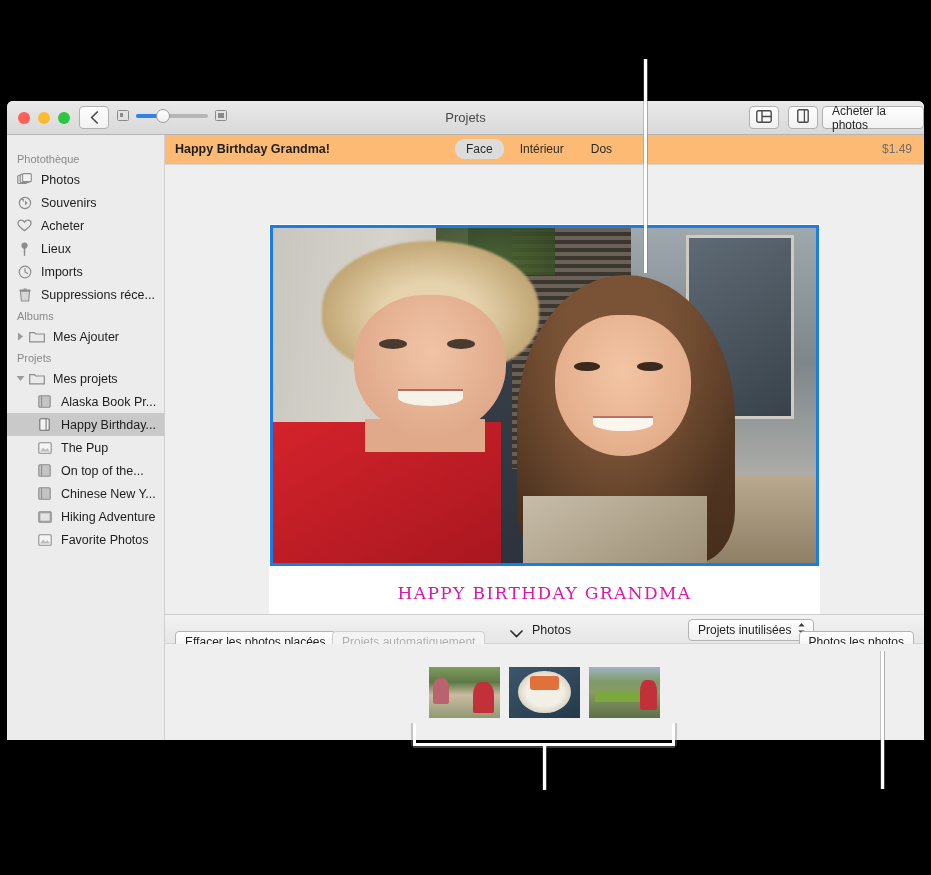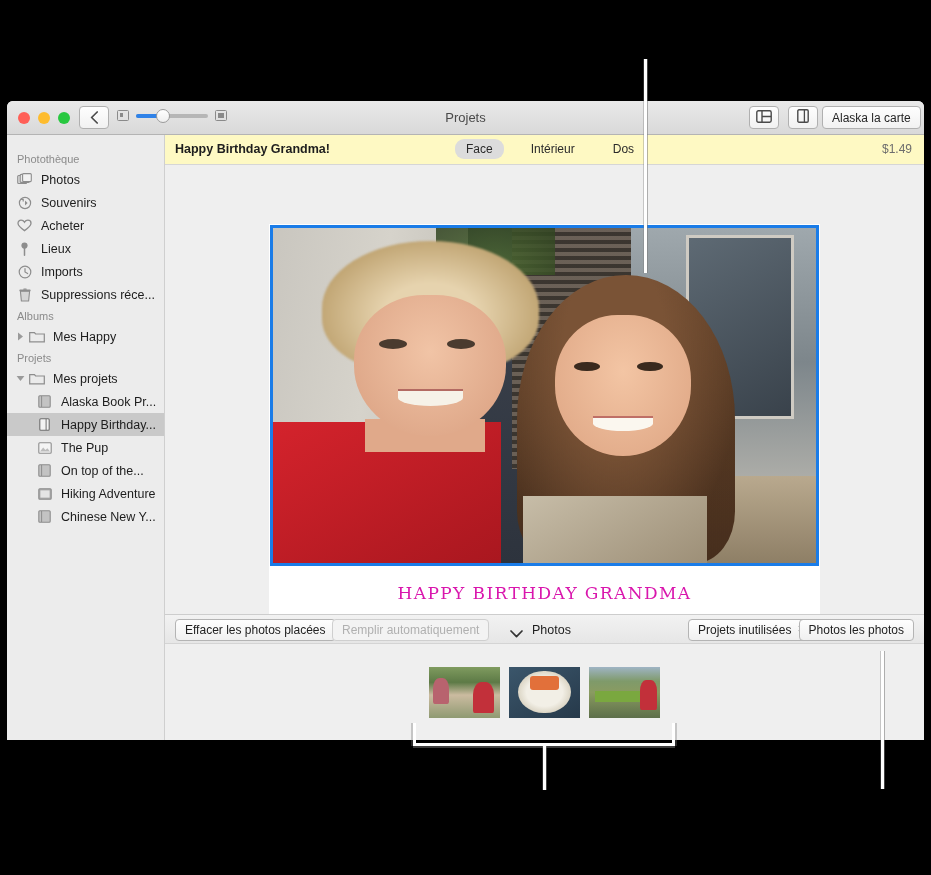--- a/index.html
+++ b/index.html
@@ -119,30 +119,30 @@
   }
   .disc svg { display:block; }
 
   
   #main {
     position: absolute; left: 158px; right: 0; top: 0; bottom: 0;
     background: #efefef;
   }
   #doc-header {
     position: relative; height: 30px;
-    background: #fef9c3;
+    background: #fdba74;
     border-bottom: 1px solid #d6d6d6;
   }
   #doc-title {
     position: absolute; left: 10px; top: 7px;
     font-size: 12.5px; color: #1d1d1d; font-weight: 600;
   }
   #seg-control {
     position: absolute; left: 290px; top: 4px;
-    display: flex; align-items: flex-start; gap: 16px;
+    display: flex; align-items: flex-start; gap: 5px;
   }
   .seg {
     font-size: 12px; color: #2a2a2a;
     padding: 3px 11px; border-radius: 9px;
   }
   .seg.active { background: #dcdcdc; }
   #price {
     position: absolute; right: 12px; top: 7px;
     font-size: 12px; color: #6d6d6d;
   }
@@ -242,21 +242,21 @@
   }
 
   
   #bottom-bar {
     position: absolute; left: 0; right: 0; bottom: 96px; height: 30px;
     background: linear-gradient(to bottom,#f2f2f2,#e6e6e6);
     border-top: 1px solid #cdcdcd;
     border-bottom: 1px solid #d4d4d4;
   }
   .bb-btn {
-    position: absolute; top: 4px; height: 22px;
+    position: absolute; top: 16px; height: 22px;
     background: linear-gradient(to bottom,#fefefe,#f0f0f0);
     border: 1px solid #b4b4b4; border-radius: 4px;
     font-size: 12px; color: #222;
     display: flex; align-items: center; padding: 0 9px;
   }
   .bb-btn.disabled { color:#b0b0b0; background:#f3f3f3; border-color:#cfcfcf; }
   #btn-clear { left: 10px; }
   #btn-autofill { left: 167px; }
   #chev-photos { position:absolute; left:345px; top:9px; }
   #lbl-photos { position:absolute; left:367px; top:8px; font-size:12.5px; color:#1d1d1d;}
@@ -354,21 +354,21 @@
     <div id="btn-card" class="tb-icon-btn">
       <span>
         <svg width="12" height="14" viewBox="0 0 12 14">
           <rect x="0.8" y="0.8" width="10.4" height="12.4" rx="1.2" fill="none" stroke="#4a4a4a" stroke-width="1.4"></rect>
           <line x1="7.4" y1="1" x2="7.4" y2="13" stroke="#4a4a4a" stroke-width="1.3"></line>
         </svg>
       </span>
     </div>
 
     <div id="buy-btn">
-      <span>Alaska la carte</span>
+      <span>Acheter la photos</span>
     </div>
   </div>
 
   <div id="body">
 
     <div id="sidebar">
 
       <div class="side-header">Photothèque</div>
 
       <div class="side-row indent1">
@@ -442,21 +442,21 @@
         <span class="disc">
           <svg width="7" height="9" viewBox="0 0 7 9">
               <path d="M1 0.6 L6 4.5 L1 8.4 Z" fill="#9a9a9a"></path>
             </svg>
         </span>
         <span class="ic">
           <svg width="16" height="13" viewBox="0 0 16 13">
             <path d="M0.7 2.6 L5.4 2.6 L6.6 4 L15.3 4 L15.3 11.8 L0.7 11.8 Z" fill="#ebebeb" stroke="#8d8d8d" stroke-width="1.2"></path>
           </svg>
         </span>
-        <span>Mes Happy</span>
+        <span>Mes Ajouter</span>
       </div>
 
       <div class="side-header">Projets</div>
 
       <div class="side-row indent1">
         <span class="disc">
           <svg width="9" height="7" viewBox="0 0 9 7">
               <path d="M0.6 1 L8.4 1 L4.5 6 Z" fill="#9a9a9a"></path>
             </svg>
         </span>
@@ -503,38 +503,47 @@
           <svg width="13" height="13" viewBox="0 0 13 13">
             <rect x="0.8" y="0.8" width="11.4" height="11.4" rx="1" fill="#c3c3c3" stroke="#8d8d8d" stroke-width="1.1"></rect>
             <line x1="3.6" y1="1" x2="3.6" y2="12" stroke="#8d8d8d" stroke-width="1"></line>
           </svg>
         </span>
         <span>On top of the...</span>
       </div>
 
       <div class="side-row indent2">
         <span class="ic">
+          <svg width="13" height="13" viewBox="0 0 13 13">
+            <rect x="0.8" y="0.8" width="11.4" height="11.4" rx="1" fill="#c3c3c3" stroke="#8d8d8d" stroke-width="1.1"></rect>
+            <line x1="3.6" y1="1" x2="3.6" y2="12" stroke="#8d8d8d" stroke-width="1"></line>
+          </svg>
+        </span>
+        <span>Chinese New Y...</span>
+      </div>
+
+      <div class="side-row indent2">
+        <span class="ic">
           <svg width="14" height="12" viewBox="0 0 14 12">
             <rect x="0.8" y="0.8" width="12.4" height="10.4" rx="1" fill="#a9a9a9" stroke="#8d8d8d" stroke-width="1.1"></rect>
             <rect x="2.4" y="2.4" width="9.2" height="7.2" fill="#e4e4e4"></rect>
           </svg>
         </span>
         <span>Hiking Adventure</span>
       </div>
 
       <div class="side-row indent2">
         <span class="ic">
-          <svg width="13" height="13" viewBox="0 0 13 13">
-            <rect x="0.8" y="0.8" width="11.4" height="11.4" rx="1" fill="#c3c3c3" stroke="#8d8d8d" stroke-width="1.1"></rect>
-            <line x1="3.6" y1="1" x2="3.6" y2="12" stroke="#8d8d8d" stroke-width="1"></line>
-          </svg>
-        </span>
-        <span>Chinese New Y...</span>
-      </div>
-
+          <svg width="14" height="12" viewBox="0 0 14 12">
+            <rect x="0.8" y="0.8" width="12.4" height="10.4" rx="1" fill="#f4f4f4" stroke="#8d8d8d" stroke-width="1.1"></rect>
+            <path d="M2 9.4 L5.2 5.4 L7.4 8 L9.4 6.2 L12 9.4 Z" fill="#bcbcbc"></path>
+          </svg>
+        </span>
+        <span>Favorite Photos</span>
+      </div>
     </div>
 
     <div id="main">
 
       <div id="doc-header">
         <div id="doc-title">Happy Birthday Grandma!</div>
         <div id="seg-control">
           <span class="seg active">Face</span>
           <span class="seg">Intérieur</span>
           <span class="seg">Dos</span>
@@ -582,21 +591,21 @@
         </div>
 
         <div id="options-tab">Options</div>
       </div>
 
       <div id="bottom-bar">
         <div id="btn-clear" class="bb-btn">
           <span>Effacer les photos placées</span>
         </div>
         <div id="btn-autofill" class="bb-btn disabled">
-          <span>Remplir automatiquement</span>
+          <span>Projets automatiquement</span>
         </div>
         <span id="chev-photos">
           <svg width="13" height="8" viewBox="0 0 13 8">
             <path d="M1 1 L6.5 6.6 L12 1" fill="none" stroke="#333" stroke-width="1.7" stroke-linecap="round" stroke-linejoin="round"></path>
           </svg>
         </span>
         <span id="lbl-photos">Photos</span>
 
         <div id="popup-unused">
           <span>Projets inutilisées</span>

